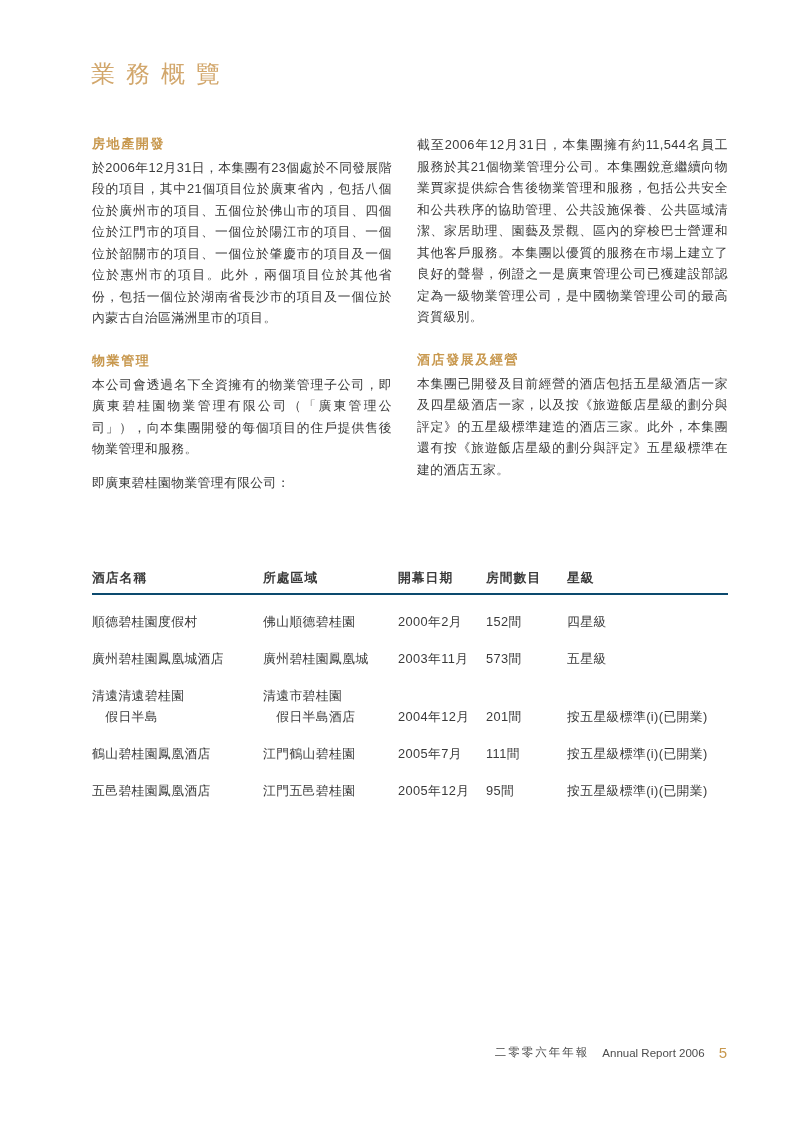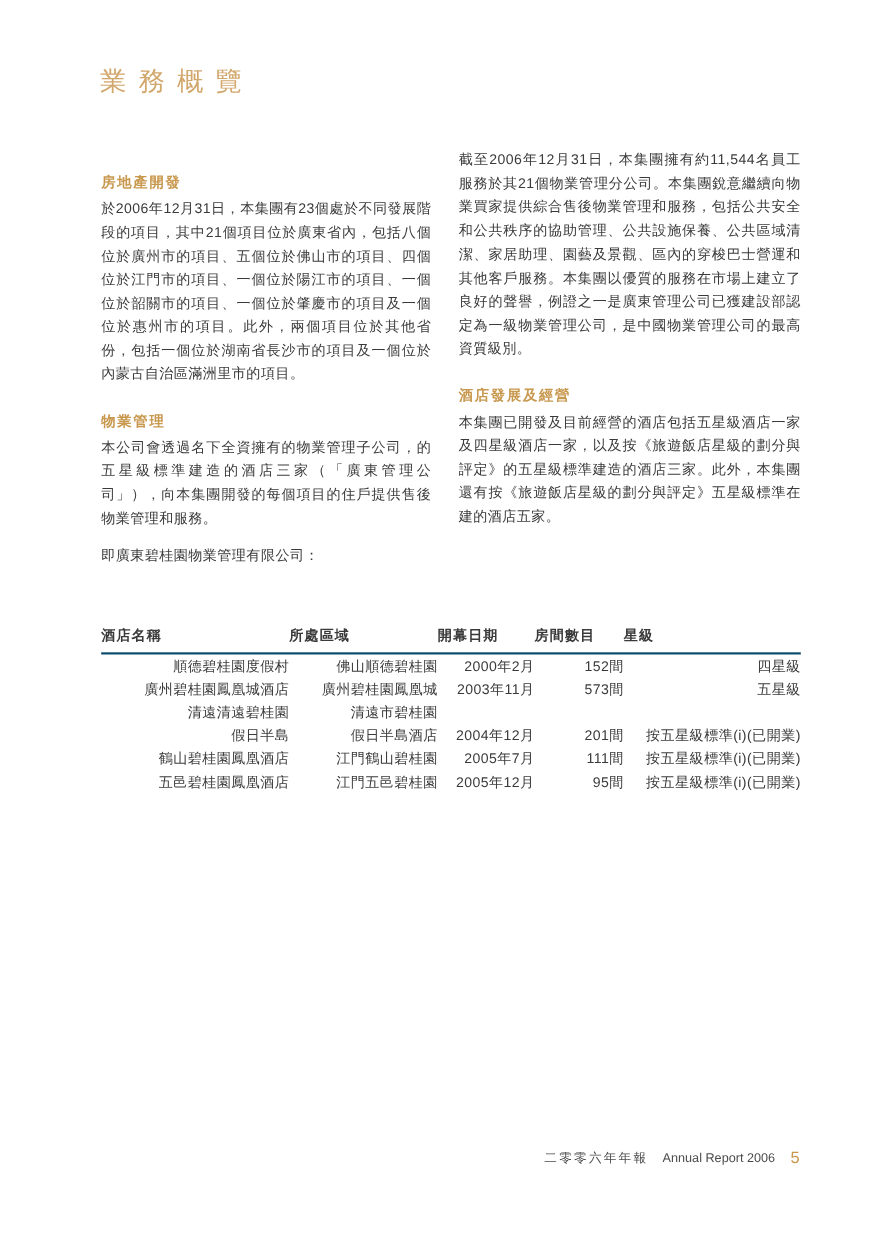--- a/index.html
+++ b/index.html
@@ -23,21 +23,21 @@
     font-weight: normal;
     margin: 0;
   }
   .col {
     position: absolute;
     font-size: 12.8px;
     line-height: 21.5px;
     text-align: justify;
     letter-spacing: 0.4px;
   }
-  .col-left  { left: 92px;  top: 133px; width: 300px; margin-top: 22px; }
+  .col-left  { left: 92px;  top: 133px; width: 300px; }
   .col-right { left: 417px; top: 134px; width: 311px; }
   .sec-heading {
     font-size: 13px;
     font-weight: bold;
     color: #c8984e;
     letter-spacing: 1.6px;
     margin: 0 0 2px 0;
   }
   .para { margin: 0 0 21.5px 0; }
   .para.tight { margin-bottom: 12px; }
@@ -56,21 +56,21 @@
     grid-template-columns: 171px 135px 88px 81px 161px;
     align-items: end;
   }
   .t-head {
     font-weight: bold;
     letter-spacing: 1px;
     padding-bottom: 7px;
     border-bottom: 2px solid #0c4a6e;
     line-height: 16px;
   }
-  .t-body { line-height: 21px; align-items: end; text-align: right; }
+  .t-body { margin-top: 16px; line-height: 21px; align-items: end; }
   .cell { white-space: pre-line; }
 
   .page-footer {
     position: absolute;
     top: 1044px;
     right: 66px;
     display: flex;
     align-items: center;
   }
   .footer-zh { font-size: 11.5px; color: #4c4c4c; letter-spacing: 2px; }
@@ -82,21 +82,21 @@
 
 <div class="page">
 
   <h1 class="doc-title">業務概覽</h1>
 
   <div class="col col-left">
     <h2 class="sec-heading">房地產開發</h2>
     <p class="para">於2006年12月31日，本集團有23個處於不同發展階段的項目，其中21個項目位於廣東省內，包括八個位於廣州市的項目、五個位於佛山市的項目、四個位於江門市的項目、一個位於陽江市的項目、一個位於韶關市的項目、一個位於肇慶市的項目及一個位於惠州市的項目。此外，兩個項目位於其他省份，包括一個位於湖南省長沙市的項目及一個位於內蒙古自治區滿洲里市的項目。</p>
 
     <h2 class="sec-heading">物業管理</h2>
-    <p class="para tight">本公司會透過名下全資擁有的物業管理子公司，的五星級標準建造的酒店三家（「廣東管理公司」），向本集團開發的每個項目的住戶提供售後物業管理和服務。</p>
+    <p class="para tight">本公司會透過名下全資擁有的物業管理子公司，即廣東碧桂園物業管理有限公司（「廣東管理公司」），向本集團開發的每個項目的住戶提供售後物業管理和服務。</p>
     <p class="lead-line">即廣東碧桂園物業管理有限公司：</p>
   </div>
 
   <div class="col col-right">
     <p class="para">截至2006年12月31日，本集團擁有約11,544名員工服務於其21個物業管理分公司。本集團銳意繼續向物業買家提供綜合售後物業管理和服務，包括公共安全和公共秩序的協助管理、公共設施保養、公共區域清潔、家居助理、園藝及景觀、區內的穿梭巴士營運和其他客戶服務。本集團以優質的服務在市場上建立了良好的聲譽，例證之一是廣東管理公司已獲建設部認定為一級物業管理公司，是中國物業管理公司的最高資質級別。</p>
 
     <h2 class="sec-heading">酒店發展及經營</h2>
     <p class="para">本集團已開發及目前經營的酒店包括五星級酒店一家及四星級酒店一家，以及按《旅遊飯店星級的劃分與評定》的五星級標準建造的酒店三家。此外，本集團還有按《旅遊飯店星級的劃分與評定》五星級標準在建的酒店五家。</p>
   </div>
 

